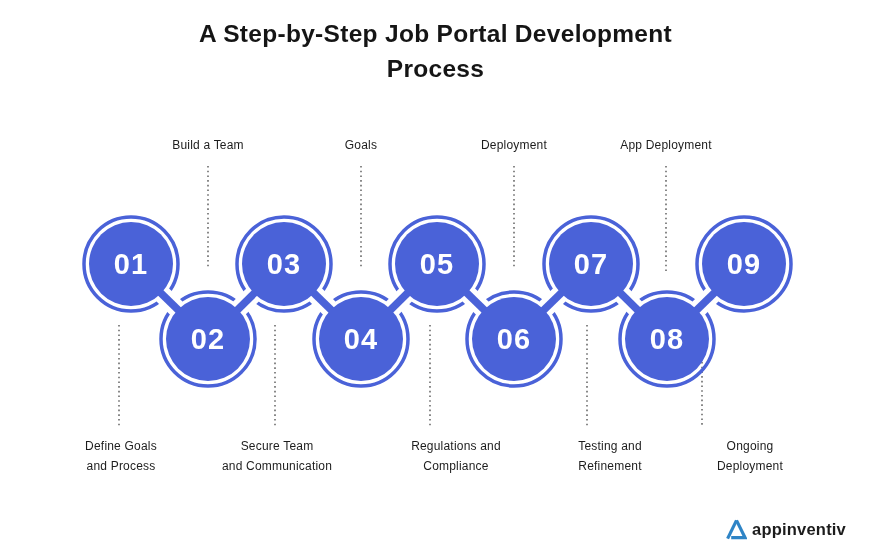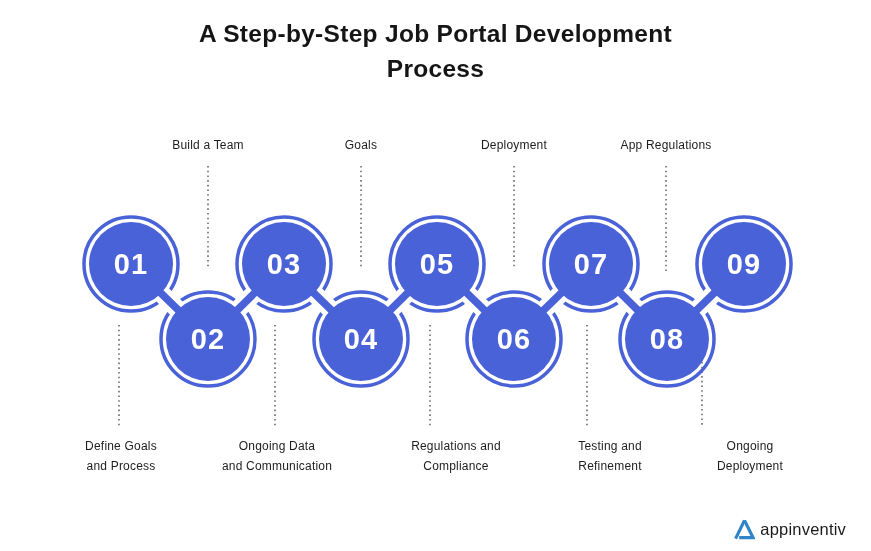--- a/index.html
+++ b/index.html
@@ -51,21 +51,21 @@
   .step-label.bottom { top: 436px; }
 
   .logo {
     position: absolute;
     right: 25px; bottom: 11px;
     display: flex; align-items: center; gap: 5px;
   }
   .logo-text {
     color: #1c1c1c;
     font-size: 16.5px;
-    font-weight: 400;
+    font-weight: 700;
     letter-spacing: 0.2px;
   }
 </style>
 </head>
 <body>
 
 <div class="title-wrap">
   <div>A Step-by-Step Job Portal Development</div>
   <div>Process</div>
 </div>
@@ -128,29 +128,29 @@
   <text class="stepnum" x="437" y="274">05</text>
   <text class="stepnum" x="514" y="349">06</text>
   <text class="stepnum" x="591" y="274">07</text>
   <text class="stepnum" x="667" y="349">08</text>
   <text class="stepnum" x="744" y="274">09</text>
 </svg>
 
 <div class="step-label bottom" style="left:121px">Define Goals
 and Process</div>
 <div class="step-label top" style="left:208px">Build a Team</div>
-<div class="step-label bottom" style="left:277px">Ongoing Data
+<div class="step-label bottom" style="left:277px">Secure Team
 and Communication</div>
 <div class="step-label top" style="left:361px">Goals</div>
 <div class="step-label bottom" style="left:456px">Regulations and
 Compliance</div>
 <div class="step-label top" style="left:514px">Deployment</div>
 <div class="step-label bottom" style="left:610px">Testing and
 Refinement</div>
-<div class="step-label top" style="left:666px">App Regulations</div>
+<div class="step-label top" style="left:666px">App Deployment</div>
 <div class="step-label bottom" style="left:750px">Ongoing
 Deployment</div>
 
 <div class="logo">
   <svg width="21" height="22" viewBox="0 0 21 22">
     <path d="M10.5 2.4 L19 19.6 L5.2 19.6" fill="none" stroke="#2E84C6" stroke-width="3.2" stroke-linejoin="miter" stroke-linecap="butt"></path>
     <path d="M10.5 2.4 L1.6 20.6" fill="none" stroke="#2E84C6" stroke-width="3.2" stroke-linecap="butt"></path>
   </svg>
   <span class="logo-text">appinventiv</span>
 </div>

